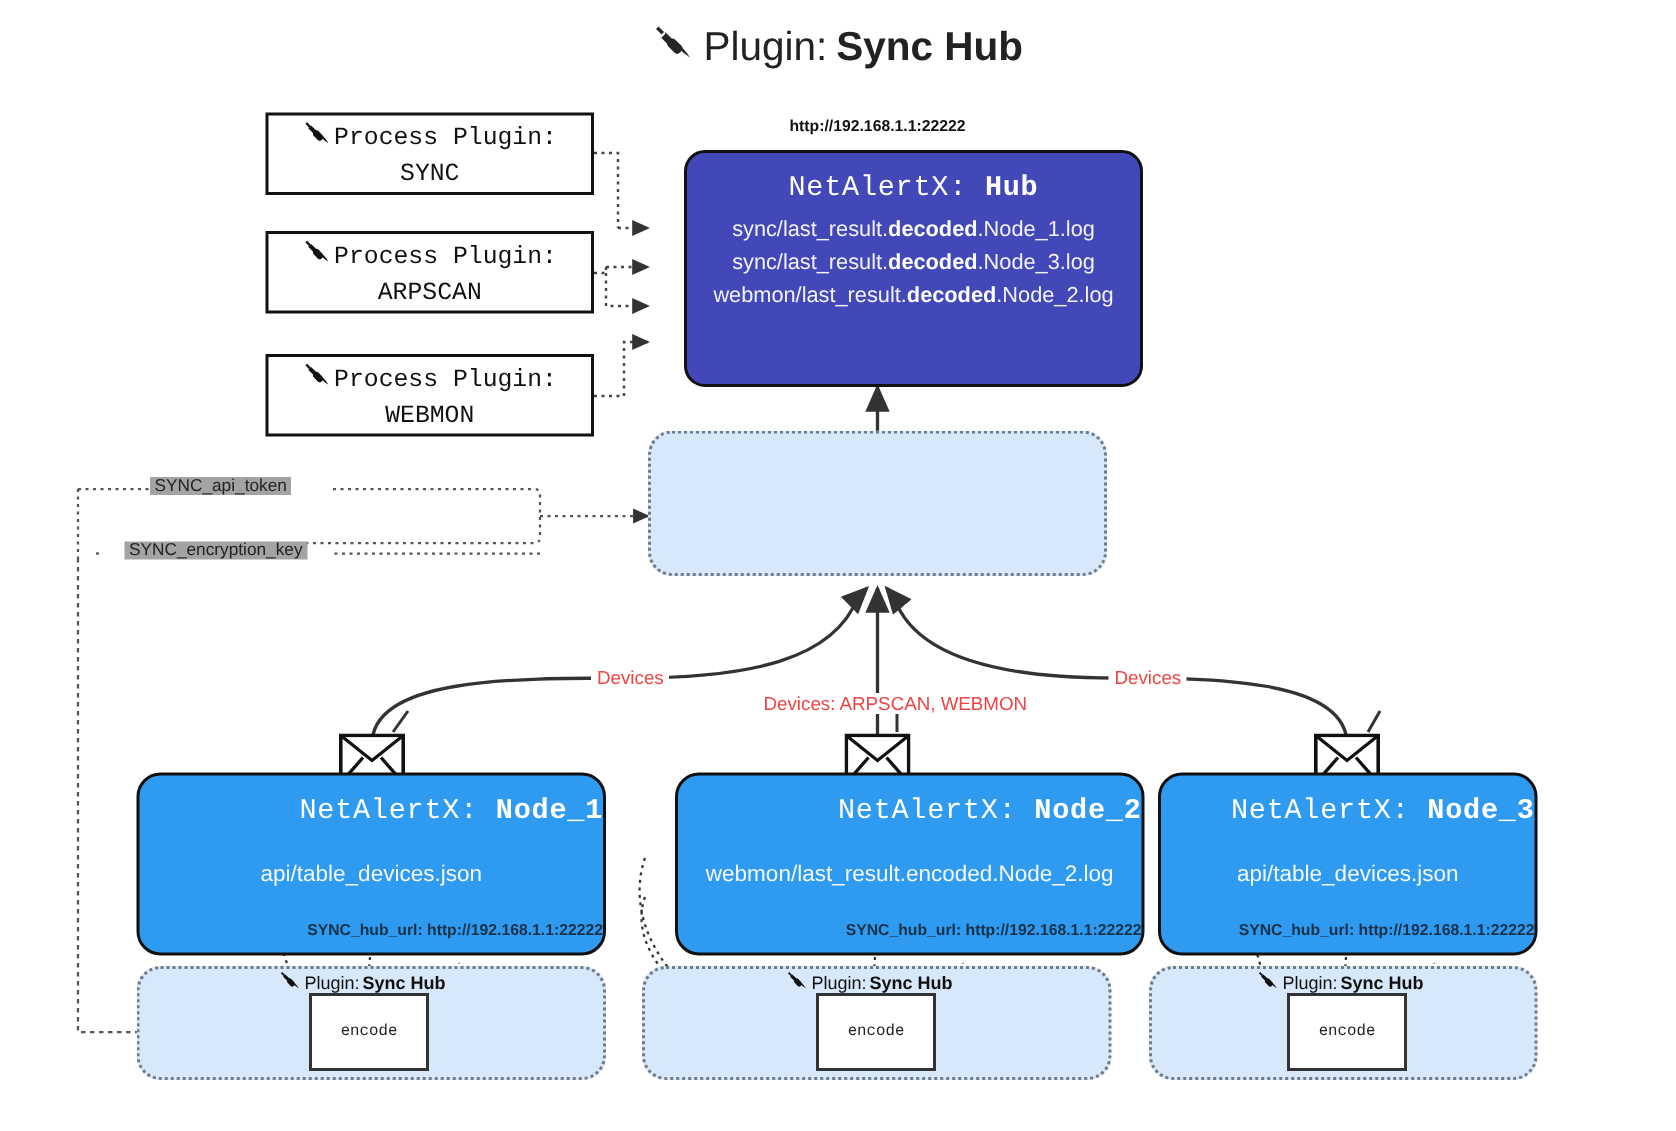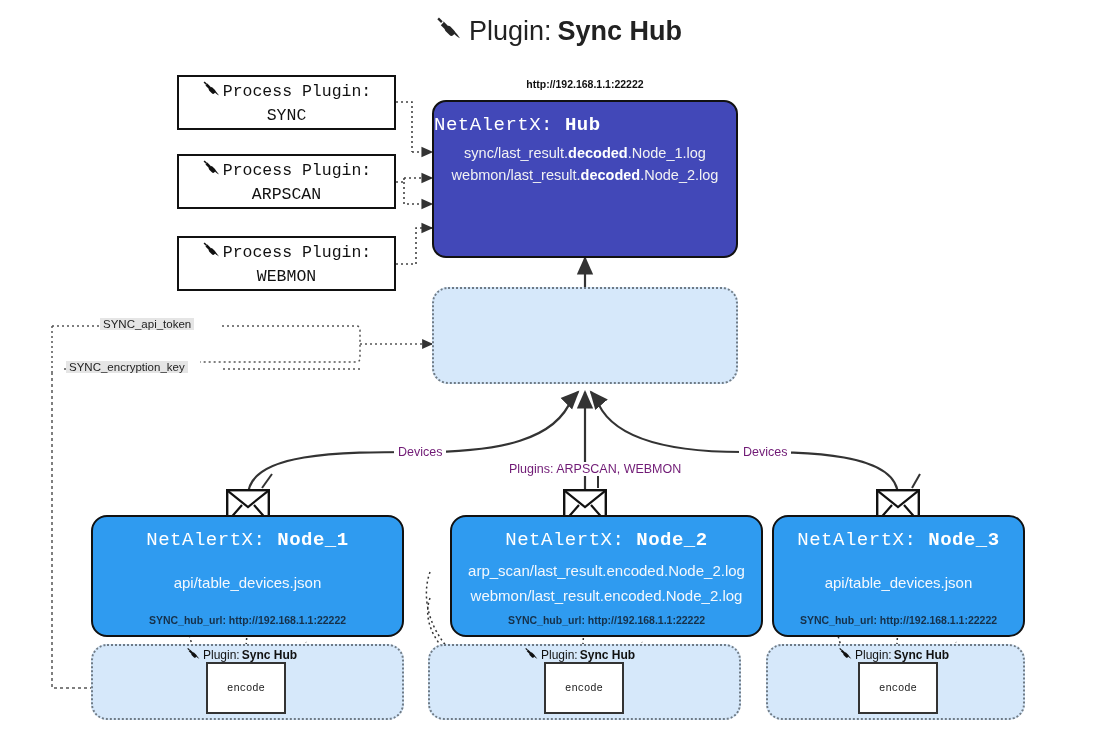--- a/index.html
+++ b/index.html
@@ -23,54 +23,54 @@
   .procbox{border:2px solid #111;background:#fff;
            font-family:"Liberation Mono","DejaVu Sans Mono",monospace;
            font-size:16.5px;line-height:1.32;color:#111;
            display:flex;flex-direction:column;align-items:center;justify-content:center;}
   .procbox .l1{display:flex;align-items:center;gap:2px;white-space:nowrap;}
   .procbox .l2{white-space:nowrap;}
 
   
   #huburl{font-size:10.5px;font-weight:700;color:#111;text-align:center;}
   #hub{border:2.5px solid #111;border-radius:14px;background:#4248b8;
-       display:flex;flex-direction:column;}
+       display:flex;flex-direction:column;align-items:center;margin-left:24px;}
   #hub .hub-title{font-family:"Liberation Mono","DejaVu Sans Mono",monospace;
        font-size:19px;color:#fff;margin-top:12px;letter-spacing:.5px;}
   #hub .hub-title b{font-weight:700;}
   #hub .hub-lines{margin-top:9px;width:100%;display:flex;flex-direction:column;gap:6px;
        align-items:center;}
   #hub .hline{font-size:14.5px;color:#f2f2f4;white-space:nowrap;}
   #hub .hline b{font-weight:700;color:#fff;}
 
   
   .pale{background:#d6e8fa;border:2px dotted #6f7b86;border-radius:16px;}
 
   
   .wbox{border:2.5px solid #333;background:#fff;display:flex;align-items:center;
         justify-content:center;color:#222;}
   #decode{font-family:"Liberation Mono","DejaVu Sans Mono",monospace;font-size:19px;}
   .encode{font-family:"Liberation Mono","DejaVu Sans Mono",monospace;font-size:10.5px;
           border-width:2px;}
 
   
   .node{border:2.5px solid #111;border-radius:16px;background:#2f9bf0;
-        display:flex;flex-direction:column;align-items:center;}
+        display:flex;flex-direction:column;align-items:flex-end;}
   .node .n-title{font-family:"Liberation Mono","DejaVu Sans Mono",monospace;
         font-size:19px;color:#fff;margin-top:12px;letter-spacing:.5px;}
   .node .n-title b{font-weight:700;}
   .node .n-body{flex:1;width:100%;display:flex;flex-direction:column;
         align-items:center;justify-content:center;gap:8px;}
   .node .nline{font-size:15px;color:#f4f8fd;white-space:nowrap;}
   .node .n-foot{font-size:10.5px;font-weight:700;color:#16314a;margin-bottom:9px;
         white-space:nowrap;}
 
   
-  .slabel{font-size:11.5px;color:#222;background:#e5e5e5;padding:0 3px;white-space:nowrap;}
-  .conn-label{font-size:12.5px;color:#701a75;background:#fff;padding:0 4px;white-space:nowrap;}
+  .slabel{font-size:11.5px;color:#222;background:#a3a3a3;padding:0 3px;white-space:nowrap;}
+  .conn-label{font-size:12.5px;color:#ef4444;background:#fff;padding:0 4px;white-space:nowrap;}
   .plugin-tag{font-size:12px;color:#111;display:flex;align-items:center;gap:2px;
         white-space:nowrap;}
   .plugin-tag b{font-weight:700;}
 </style>
 </head>
 <body>
 
 <div id="canvas">
 
   <svg class="layer">
@@ -199,32 +199,33 @@
 
   <div class="abs" id="huburl" style="left:435px;top:78px;width:300px;">http://192.168.1.1:22222</div>
 
   <div class="abs" id="hub" style="left:432px;top:100px;width:306px;height:158px;">
     <div class="hub-title">
       <span>NetAlertX:</span>
       <b>Hub</b>
     </div>
     <div class="hub-lines">
       <div class="hline"><span>sync/last_result.</span><b>decoded</b><span>.Node_1.log</span></div>
+      <div class="hline"><span>sync/last_result.</span><b>decoded</b><span>.Node_3.log</span></div>
       <div class="hline"><span>webmon/last_result.</span><b>decoded</b><span>.Node_2.log</span></div>
     </div>
   </div>
 
   <div class="abs pale" style="left:432px;top:287px;width:306px;height:97px;"></div>
 
   <div class="abs slabel" style="left:100px;top:318px;">SYNC_api_token</div>
-  <div class="abs slabel" style="left:66px;top:361px;">SYNC_encryption_key</div>
+  <div class="abs slabel" style="left:83px;top:361px;">SYNC_encryption_key</div>
 
   <div class="abs conn-label" style="left:394px;top:445px;">Devices</div>
   <div class="abs conn-label" style="left:739px;top:445px;">Devices</div>
-  <div class="abs conn-label" style="left:505px;top:462px;">Plugins: ARPSCAN, WEBMON</div>
+  <div class="abs conn-label" style="left:505px;top:462px;">Devices: ARPSCAN, WEBMON</div>
 
   <div class="abs" style="left:226px;top:489px;">
     <svg width="44" height="34" viewBox="0 0 44 34">
       <rect x="1.2" y="1.2" width="41.6" height="31.6" fill="#fff" stroke="#111" stroke-width="2.4"></rect>
       <path d="M1.8 1.8 L22 18 L42.2 1.8" fill="none" stroke="#111" stroke-width="2.2"></path>
       <path d="M1.8 32.2 L16 16 M42.2 32.2 L28 16" fill="none" stroke="#111" stroke-width="2.2"></path>
     </svg>
   </div>
   <div class="abs" style="left:563px;top:489px;">
     <svg width="44" height="34" viewBox="0 0 44 34">
@@ -249,21 +250,20 @@
       <div class="nline">api/table_devices.json</div>
     </div>
     <div class="n-foot">SYNC_hub_url: http://192.168.1.1:22222</div>
   </div>
 
   <div class="abs node" style="left:430px;top:515px;width:313px;height:122px;margin-left:20px;">
     <div class="n-title">
       <span>NetAlertX:</span> <b>Node_2</b>
     </div>
     <div class="n-body">
-      <div class="nline">arp_scan/last_result.encoded.Node_2.log</div>
       <div class="nline">webmon/last_result.encoded.Node_2.log</div>
     </div>
     <div class="n-foot">SYNC_hub_url: http://192.168.1.1:22222</div>
   </div>
 
   <div class="abs node" style="left:772px;top:515px;width:253px;height:122px;">
     <div class="n-title">
       <span>NetAlertX:</span> <b>Node_3</b>
     </div>
     <div class="n-body">

